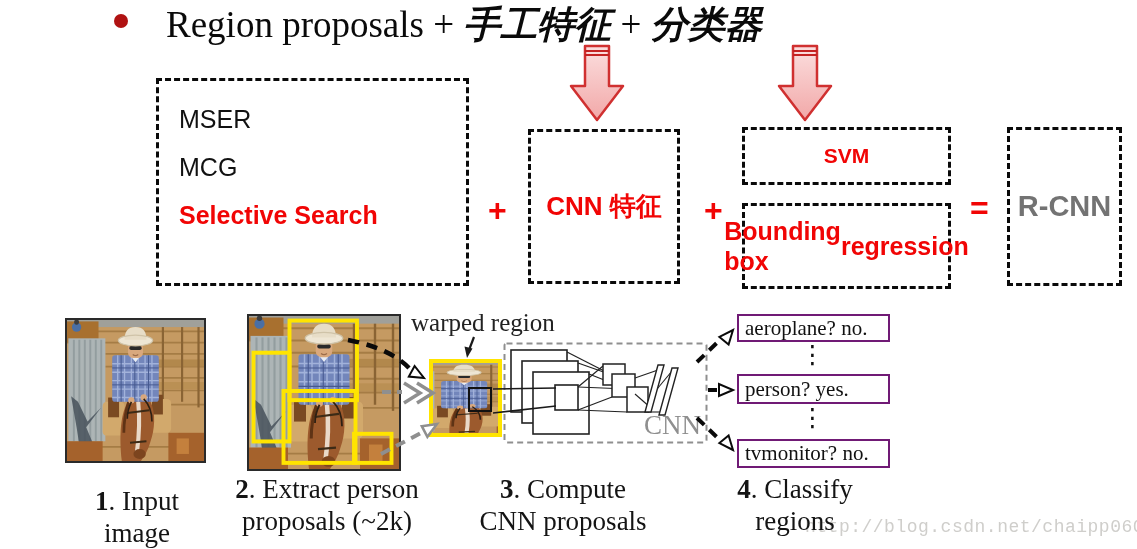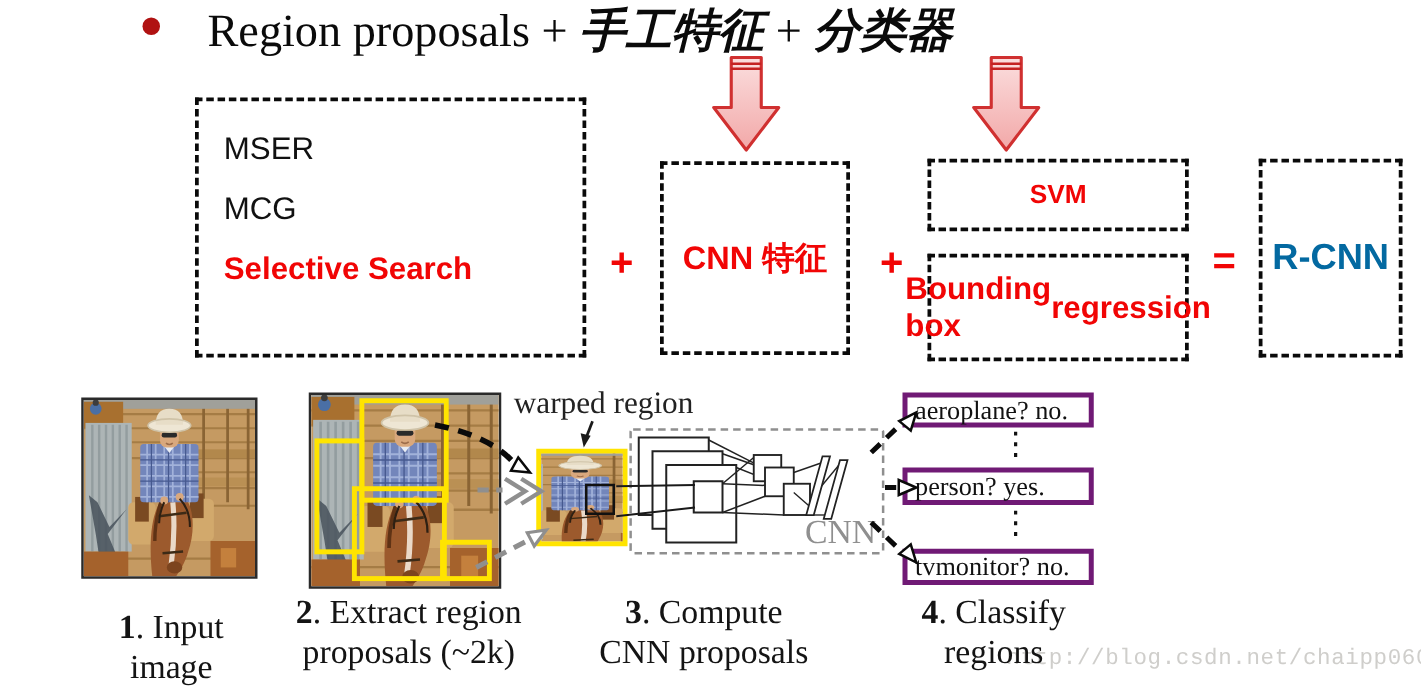--- a/index.html
+++ b/index.html
@@ -23,21 +23,21 @@
   .cnn-box{left:528px;top:129px;width:152px;height:155px;display:flex;align-items:center;justify-content:center;}
   .cnn-box span{font-size:26px;font-weight:bold;color:#f10505;white-space:nowrap;}
 
   .svm-box{left:742px;top:127px;width:209px;height:58px;display:flex;align-items:center;justify-content:center;}
   .svm-box span{font-size:21px;font-weight:bold;color:#f10505;}
 
   .bbox-box{left:742px;top:203px;width:209px;height:86px;display:flex;flex-direction:row;align-items:center;justify-content:center;line-height:30px;}
   .bbox-box span{font-size:25px;font-weight:bold;color:#f10505;}
 
   .rcnn-box{left:1007px;top:127px;width:115px;height:159px;display:flex;align-items:center;justify-content:center;}
-  .rcnn-box span{font-size:29px;font-weight:bold;color:#0369a1;}
+  .rcnn-box span{font-size:29px;font-weight:bold;color:#737373;}
 
   .op{font-size:32px;font-weight:bold;color:#f10505;}
   .plus1{left:488px;top:192px;}
   .plus2{left:704px;top:192px;}
   .equals{left:970px;top:190px;}
 
   .red-arrow{width:58px;height:80px;}
   .arrow1{left:568px;top:44px;}
   .arrow2{left:776px;top:44px;}
 
@@ -47,21 +47,21 @@
   .img1{left:65px;top:318px;width:141px;height:145px;}
   .img2{left:247px;top:314px;width:154px;height:157px;}
 
   .warped-label{left:411px;top:309px;font-family:"Liberation Serif",serif;font-size:25px;color:#222;white-space:nowrap;z-index:2;}
   .warped-img{left:429px;top:359px;width:73px;height:78px;border:4px solid #ffe400;box-sizing:border-box;z-index:1;}
   .warped-img svg{display:block;width:100%;height:100%;}
   .black-rect{left:468px;top:387px;width:24px;height:25px;border:2.5px solid #111;box-sizing:border-box;z-index:4;background:transparent;}
 
   .cnn-svg{left:503px;top:342px;width:205px;height:102px;z-index:1;}
 
-  .class-box{left:722px;width:153px;border:4px solid #701a75;box-sizing:border-box;
+  .class-box{left:737px;width:153px;border:2px solid #701a75;box-sizing:border-box;
              font-family:"Liberation Serif",serif;font-size:21px;color:#111;
              display:flex;align-items:center;padding-left:6px;background:#fff;z-index:2;}
   .cb1{top:314px;height:28px;}
   .cb2{top:374px;height:30px;}
   .cb3{top:439px;height:29px;}
   .vdots{left:800px;width:20px;text-align:center;font-size:25px;color:#111;font-family:"DejaVu Sans",sans-serif;z-index:2;}
   .vd1{top:340px;}
   .vd2{top:403px;}
 
   .caption{position:absolute;top:473px;font-family:"Liberation Serif",serif;font-size:27px;color:#141414;
@@ -281,21 +281,21 @@
   <div class="abs vdots vd2">⋮</div>
   <div class="abs class-box cb3">tvmonitor? no.</div>
 
   <div class="abs watermark">http://blog.csdn.net/chaipp0607</div>
 
   <div class="caption cap1">
     <div><b>1</b><span>. Input</span></div>
     <div>image</div>
   </div>
   <div class="caption cap2">
-    <div><b>2</b><span>. Extract region</span></div>
+    <div><b>2</b><span>. Extract person</span></div>
     <div>proposals (~2k)</div>
   </div>
   <div class="caption cap3">
     <div><b>3</b><span>. Compute</span></div>
     <div>CNN proposals</div>
   </div>
   <div class="caption cap4">
     <div><b>4</b><span>. Classify</span></div>
     <div>regions</div>
   </div>

